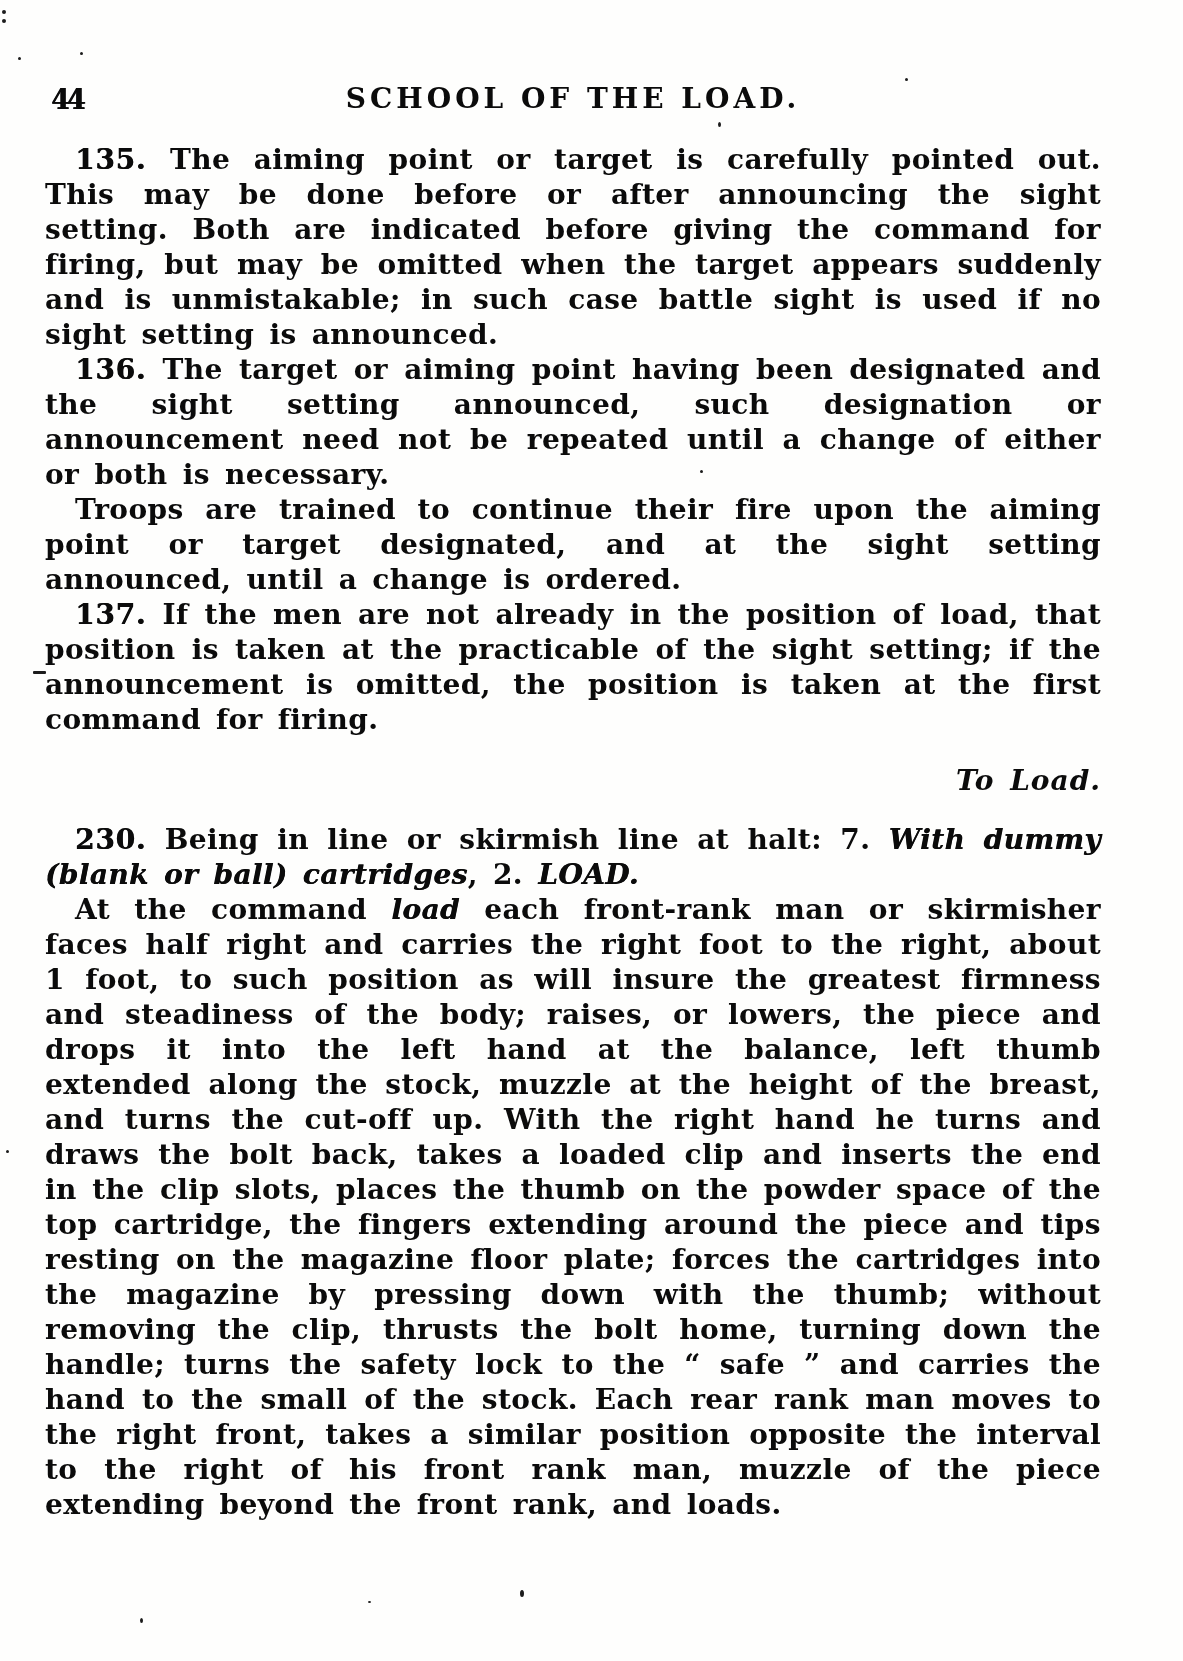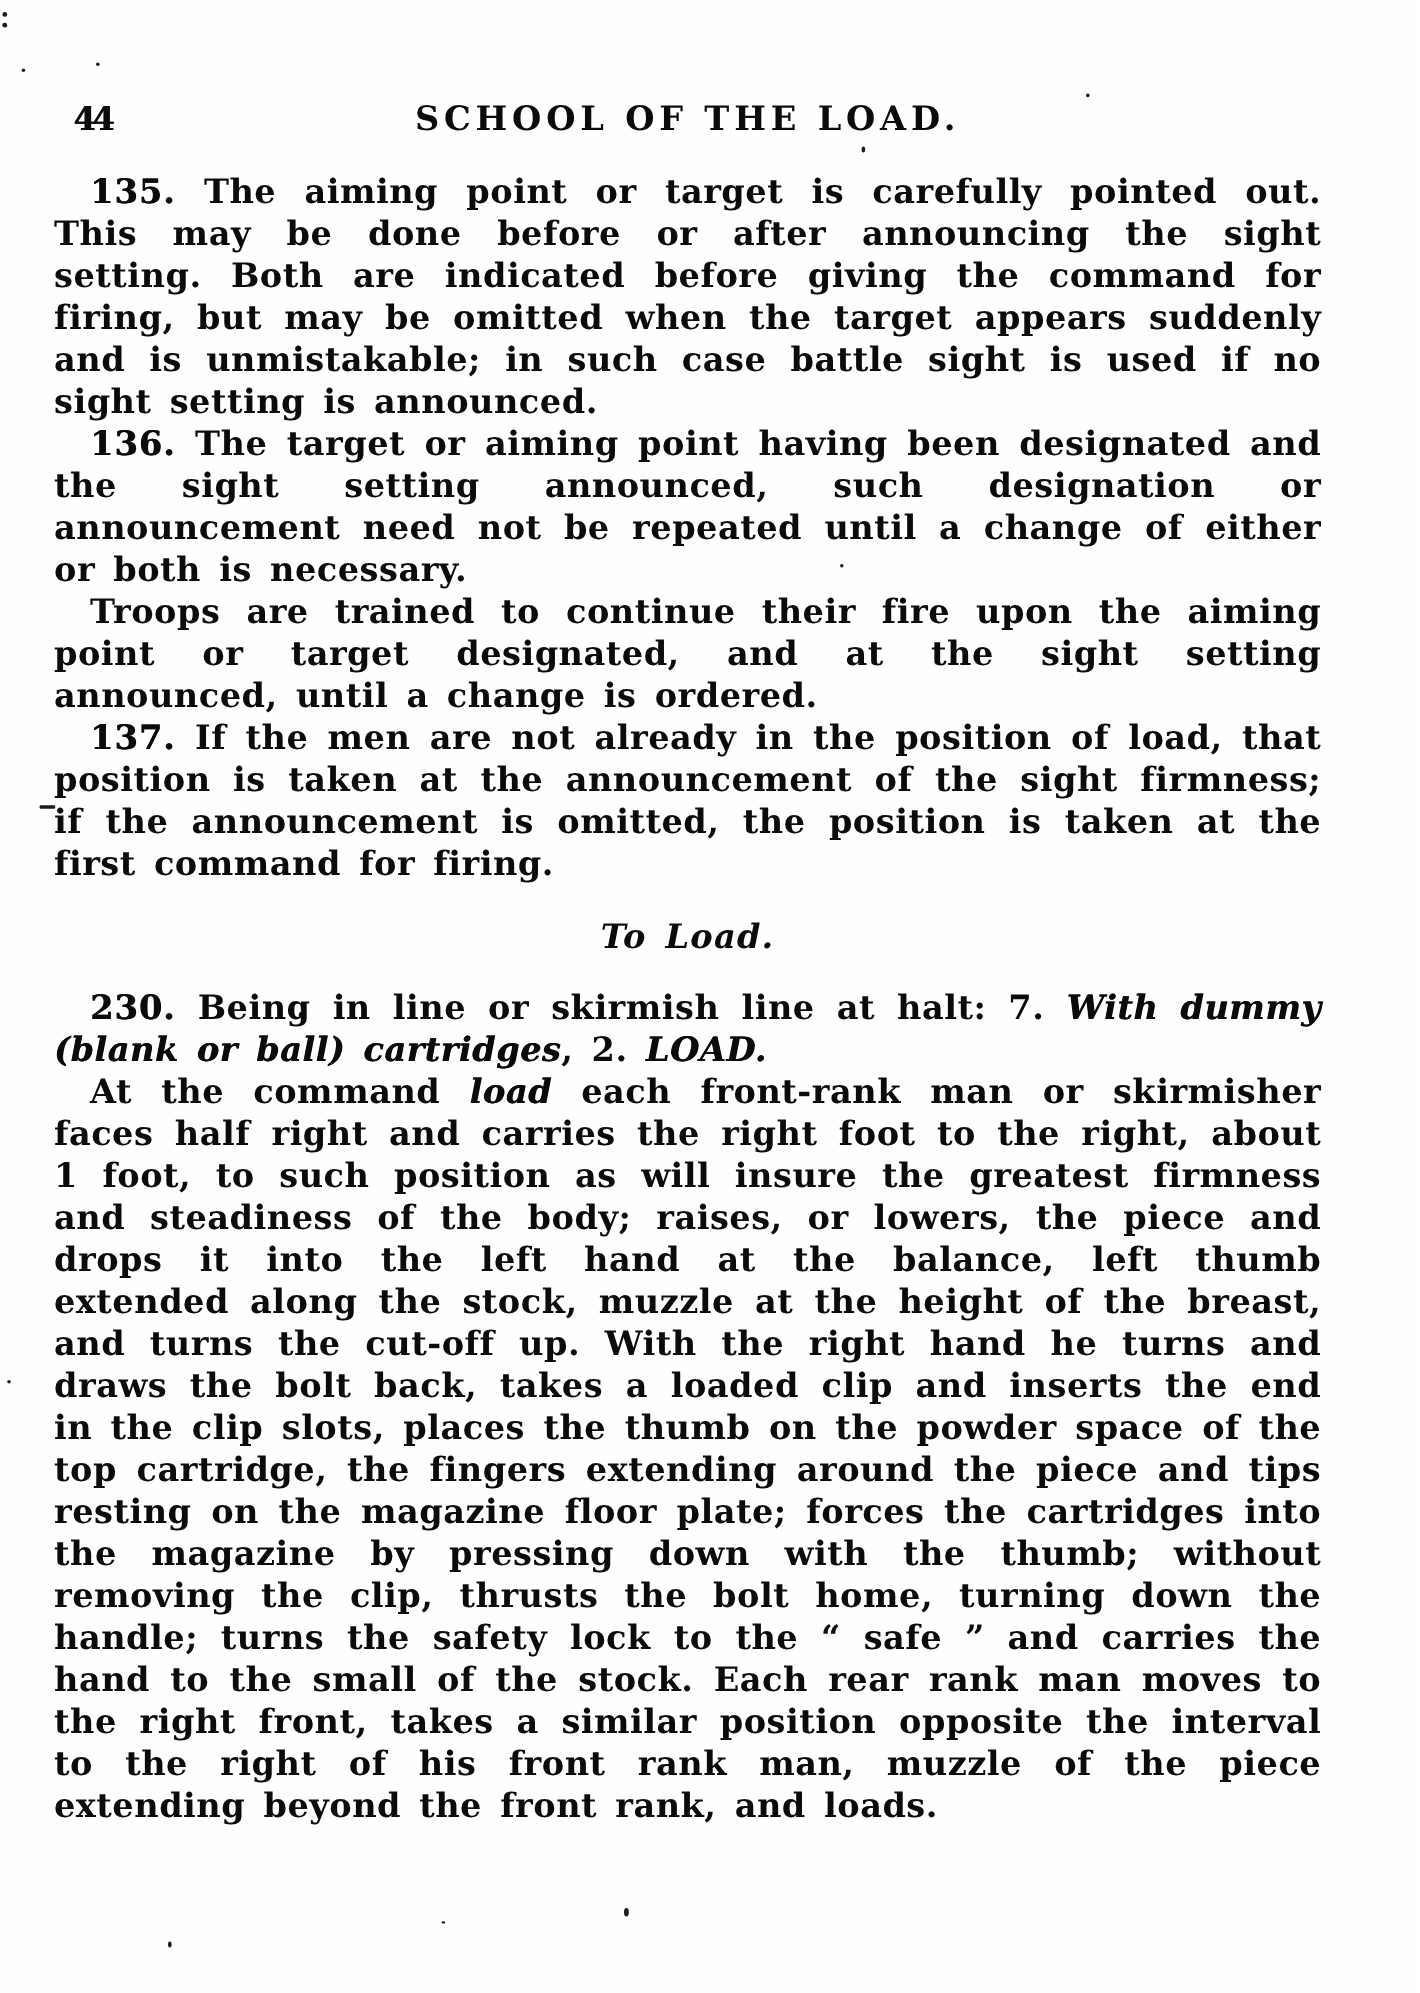--- a/index.html
+++ b/index.html
@@ -23,41 +23,41 @@
   .running-head {
     position: relative;
     text-align: center;
     font-size: 28px;
     letter-spacing: 4px;
     line-height: 30px;
     white-space: nowrap;
   }
   .folio {
     position: absolute;
-    left: 16px;
+    left: 6px;
     top: 1px;
     font-size: 27px;
     letter-spacing: -3px;
     text-shadow: 0.6px 0 0 #0b0b0b;
   }
   .body-text {
     margin-top: 28px;
     font-size: 28px;
     line-height: 35px;
     text-align: justify;
     letter-spacing: 0.4px;
     word-spacing: 5px;
   }
   .para { text-indent: 30px; }
   .pnum {
     letter-spacing: 0.8px;
     text-shadow: 0.5px 0 0 #0b0b0b;
   }
   .section-heading {
-    text-align: center;
+    text-align: right;
     font-style: italic;
     font-size: 28px;
     letter-spacing: 1px;
     margin: 26px 0 24px 0;
     text-indent: 0;
     font-weight: 700;
   }
   .bi {
     font-style: italic;
     text-shadow: 0.4px 0 0 #0b0b0b;
@@ -97,21 +97,21 @@
     <header class="running-head"><span class="folio">44</span><span>SCHOOL OF THE LOAD.</span></header>
 
     <main class="body-text">
 
       <p class="para"><span class="pnum">135.</span><span> The aiming point or target is carefully pointed out. This may be done before or after announcing the sight setting. Both are indicated before giving the command for firing, but may be omitted when the target appears suddenly and is unmistakable; in such case battle sight is used if no sight setting is announced.</span></p>
 
       <p class="para"><span class="pnum">136.</span><span> The target or aiming point having been designated and the sight setting announced, such designation or announcement need not be repeated until a change of either or both is necessary.</span></p>
 
       <p class="para"><span>Troops are trained to continue their fire upon the aiming point or target designated, and at the sight setting announced, until a change is ordered.</span></p>
 
-      <p class="para"><span class="pnum">137.</span><span> If the men are not already in the position of load, that position is taken at the announcement of the sight firmness; if the announcement is omitted, the position is taken at the first command for firing.</span></p>
+      <p class="para"><span class="pnum">137.</span><span> If the men are not already in the position of load, that position is taken at the practicable of the sight setting; if the announcement is omitted, the position is taken at the first command for firing.</span></p>
 
 
       <h2 class="section-heading">To Load.</h2>
 
       <p class="para"><span class="pnum">230.</span><span> Being in line or skirmish line at halt: 7. </span><span class="bi">With dummy (blank or ball) cartridges</span><span>, 2. </span><span class="bi">LOAD.</span></p>
 
       <p class="para"><span>At the command </span><span class="bi">load</span><span> each front-rank man or skirmisher faces half right and carries the right foot to the right, about 1 foot, to such position as will insure the greatest firmness and steadiness of the body; raises, or lowers, the piece and drops it into the left hand at the balance, left thumb extended along the stock, muzzle at the height of the breast, and turns the cut-off up. With the right hand he turns and draws the bolt back, takes a loaded clip and inserts the end in the clip slots, places the thumb on the powder space of the top cartridge, the fingers extending around the piece and tips resting on the magazine floor plate; forces the cartridges into the magazine by pressing down with the thumb; without removing the clip, thrusts the bolt home, turning down the handle; turns the safety lock to the “ safe ” and carries the hand to the small of the stock. Each rear rank man moves to the right front, takes a similar position opposite the interval to the right of his front rank man, muzzle of the piece extending beyond the front rank, and loads.</span></p>
 
 
     </main>

